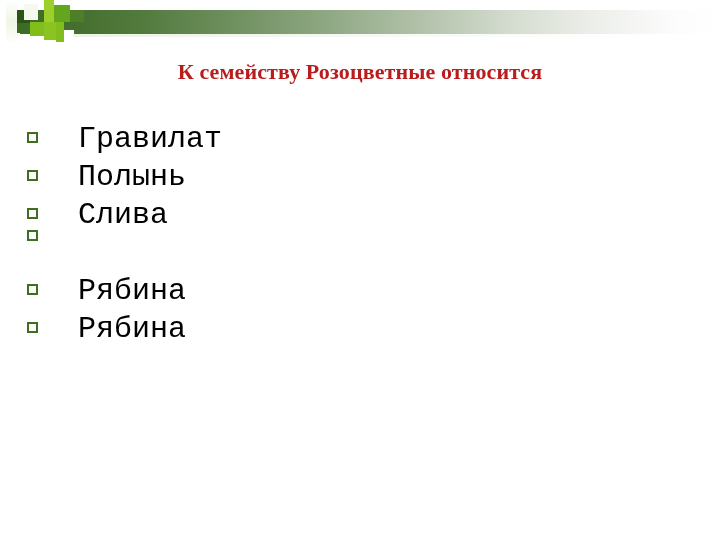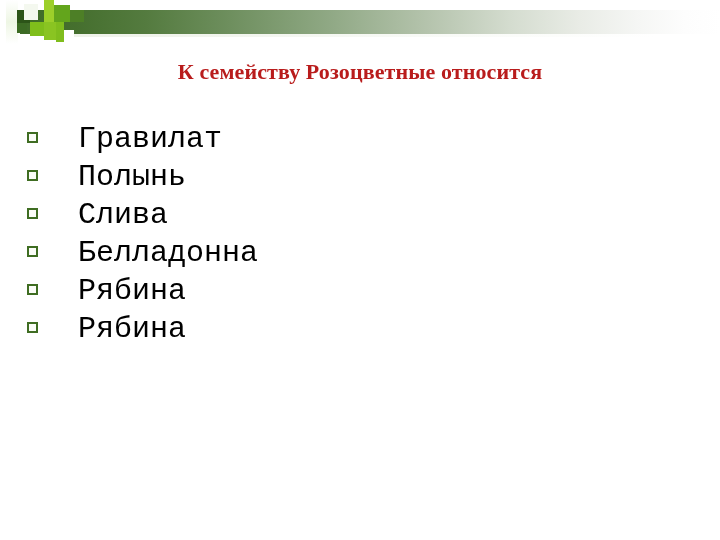--- a/index.html
+++ b/index.html
@@ -154,21 +154,20 @@
     <span class="bullet-text">Полынь</span>
   </div>
 
   <div class="bullet-row">
     <span class="bullet-marker"></span>
     <span class="bullet-text">Слива</span>
   </div>
 
   <div class="bullet-row">
     <span class="bullet-marker"></span>
-    <span class="bullet-text">Белладонна</span>
   </div>
 
   <div class="bullet-row">
     <span class="bullet-marker"></span>
     <span class="bullet-text">Рябина</span>
   </div>
 
   <div class="bullet-row">
     <span class="bullet-marker"></span>
     <span class="bullet-text">Рябина</span>

